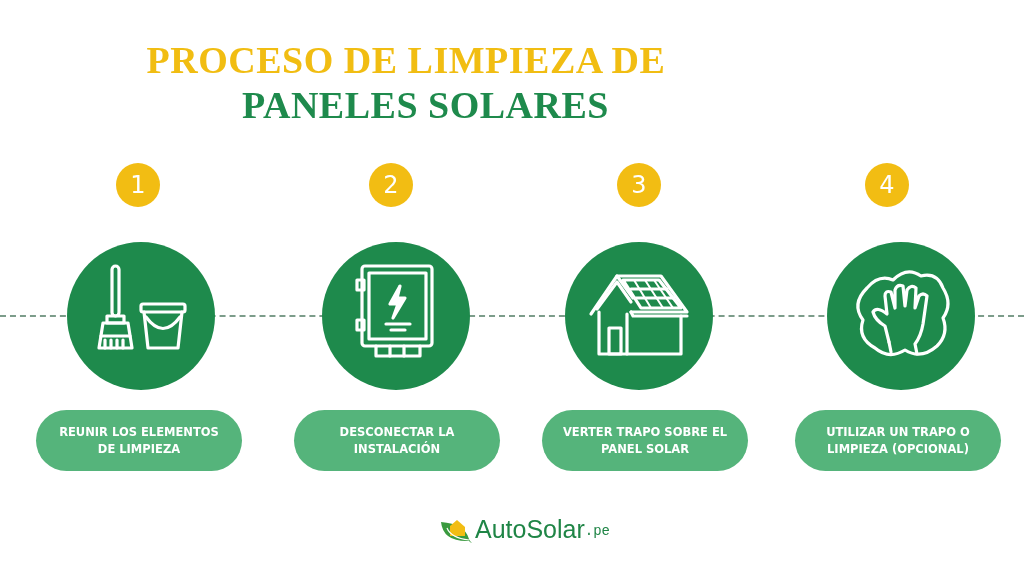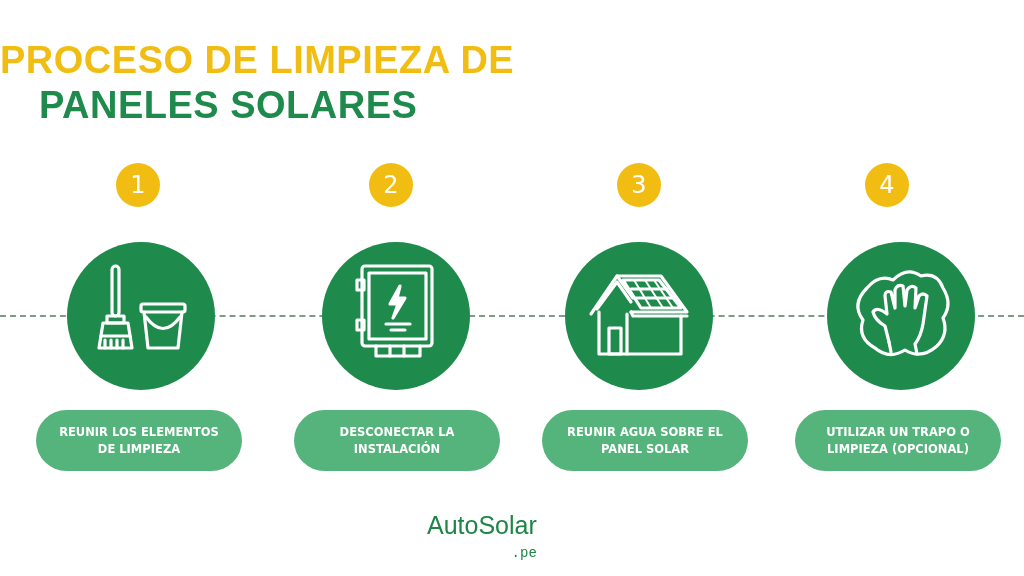--- a/index.html
+++ b/index.html
@@ -1,21 +1,21 @@
 <!DOCTYPE html>
 <html><head>
   <meta charset="utf-8">
   <style>
     * { box-sizing: border-box; margin: 0; padding: 0; }
     html, body { width: 1024px; height: 576px; background: #ffffff; overflow: hidden; }
     body { position: relative; font-family: "DejaVu Sans", sans-serif; }
 
     .title {
-      position: absolute; left: 0; width: 812px; text-align: left;
-      font-family: Liberation Sans, sans-serif; font-weight: bold;
+      position: absolute; left: 0; width: 812px; text-align: center;
+      font-family: Liberation Serif, serif; font-weight: bold;
       font-size: 38px; letter-spacing: 0.5px; line-height: 44px;
     }
     .title.l1 { top: 38px; color: #f1bd12; }
     .title.l2 { top: 83px; color: #1e8a4c; padding-left: 39px; }
 
     .dash-line {
       position: absolute; left: 0; top: 315px; width: 1024px; height: 0;
       border-top: 2px dashed #7c9c8a;
     }
 
@@ -31,21 +31,21 @@
     }
     .icon-circle svg { width: 104px; height: 104px; overflow: visible; }
     .pill {
       position: absolute; top: 410px; width: 206px; height: 61px; border-radius: 31px;
       background: #55b47b; color: #ffffff; display: flex; align-items: center; justify-content: center;
       text-align: center; font-family: "DejaVu Sans", sans-serif; font-weight: bold;
       font-size: 11.5px; line-height: 17px; padding: 16px 14px; white-space: pre-line;
     }
 
     .logo {
-      position: absolute; left: 427px; top: 510px; height: 34px; display: flex; align-items: flex-end; flex-direction: column;
+      position: absolute; left: 439px; top: 510px; height: 34px; display: flex; align-items: flex-end;
     }
     .logo svg { width: 34px; height: 28px; margin-right: 2px; }
     .logo-main { font-family: "Liberation Sans", sans-serif; font-size: 25px; color: #1f8546; line-height: 30px; }
     .logo-suffix { font-family: Liberation Mono, monospace; font-size: 14px; color: #1f8546; line-height: 26px; }
   </style>
 </head>
 <body>
 
 <div class="title l1">PROCESO DE LIMPIEZA DE</div>
 <div class="title l2">PANELES SOLARES</div>
@@ -97,21 +97,21 @@
       <path d="M30 12 H74 L100 48 H44"></path>
       <path d="M44 48 L46 52 H100"></path>
       <path d="M12 48 V90 H94 V52"></path>
       <path d="M40 50 V90"></path>
       <rect x="22" y="64" width="12" height="26"></rect>
       <path d="M36 16 H72 L94 44 H54 Z"></path>
       <path d="M44 25 H80 M49 34 H87"></path>
       <path d="M47 16 L64 44 M58 16 L76 44 M67 16 L86 44" stroke-width="2"></path>
     </svg>
   </div>
-  <div class="pill" style="left:26px">REUNIR AGUA SOBRE EL
+  <div class="pill" style="left:26px">VERTER TRAPO SOBRE EL
 PANEL SOLAR</div>
 </div>
 
 <div class="step" style="left:766px">
   <div class="badge" style="left:99px">4</div>
   <div class="icon-circle" style="left:61px">
     <svg viewBox="0 0 104 104" fill="none" stroke="#fff" stroke-width="3.2" stroke-linejoin="round" stroke-linecap="round">
       <path d="M18 24 Q30 10 44 16 Q58 2 72 12 Q88 8 94 24 Q104 40 94 54 Q100 70 88 82 Q72 96 56 86 Q40 96 26 84 Q8 74 14 56 Q2 40 18 24 Z"></path>
       <path d="M40 78 L36 62 Q26 56 24 48 Q28 42 38 50 L36 32 Q36 26 42 28 L46 44 L46 26 Q48 20 54 22 L56 42 L58 26 Q62 20 67 24 L66 44 L70 32 Q74 28 78 32 L74 60 Q72 72 66 80 L68 90"></path>
       <path d="M42 88 L40 78"></path>

